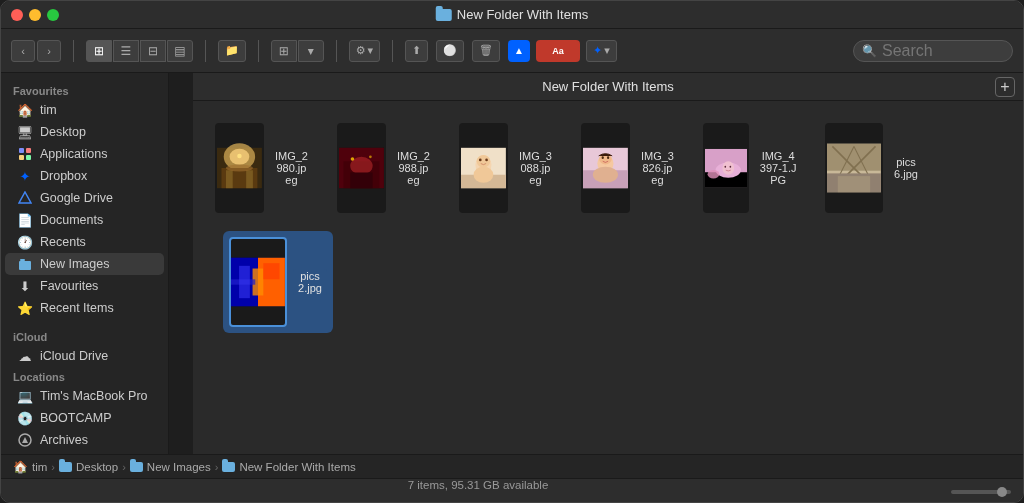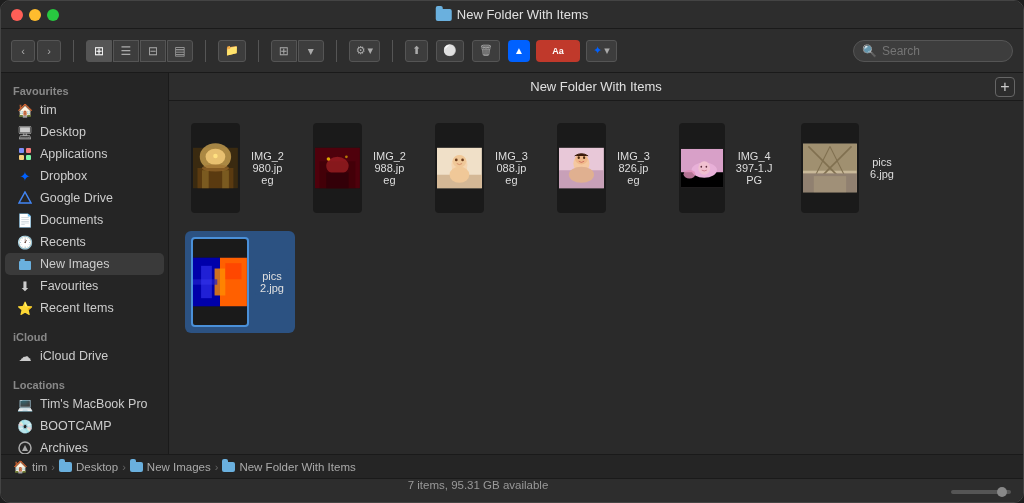--- a/index.html
+++ b/index.html
@@ -137,21 +137,21 @@
       align-items: center;
       padding: 0 8px;
       gap: 5px;
       width: 160px;
     }
     .search-box input {
       background: transparent;
       border: none;
       outline: none;
       color: #ccc;
-      font-size: 12px;
+      font-size: 16px;
       width: 100%;
     }
     .toolbar-right-icons {
       display: flex;
       align-items: center;
       gap: 6px;
     }
     .dropbox-icon {
       width: 22px;
       height: 22px;
@@ -173,20 +173,21 @@
       justify-content: center;
       color: white;
       font-size: 9px;
       font-weight: bold;
     }
 
     
     .main-layout {
       display: flex;
       height: calc(503px - 28px - 44px - 26px - 24px);
+      gap: 24px;
     }
 
     
     .sidebar {
       width: 168px;
       background: #252525;
       border-right: 1px solid #1a1a1a;
       overflow-y: auto;
       padding: 8px 0;
       flex-shrink: 0;
@@ -274,21 +275,21 @@
     .file-item {
       display: flex;
       flex-direction: row;
       align-items: center;
       gap: 6px;
       cursor: pointer;
       padding: 6px;
       border-radius: 6px;
       width: 110px;
     }
-    .file-item.selected { background: #2c5282; }
+    .file-item.selected { background: #2c5282; margin-left: 14px; }
 
     .file-thumb {
       width: 100px;
       height: 90px;
       border-radius: 4px;
       overflow: hidden;
       border: 2px solid transparent;
       display: flex;
       align-items: center;
       justify-content: center;
@@ -514,21 +515,21 @@
       <div class="si-icon">⭐</div>
       <span>Recent Items</span>
     </div>
 
     <div class="sidebar-section-label" style="margin-top:8px;">iCloud</div>
     <div class="sidebar-item">
       <div class="si-icon">☁</div>
       <span>iCloud Drive</span>
     </div>
 
-    <div class="sidebar-section-label" style="margin-top:8px;">Locations</div>
+    <div class="sidebar-section-label" style="">Locations</div>
     <div class="sidebar-item">
       <div class="si-icon">💻</div>
       <span>Tim's MacBook Pro</span>
     </div>
     <div class="sidebar-item">
       <div class="si-icon">💿</div>
       <span>BOOTCAMP</span>
     </div>
     <div class="sidebar-item">
       <div class="si-icon">

